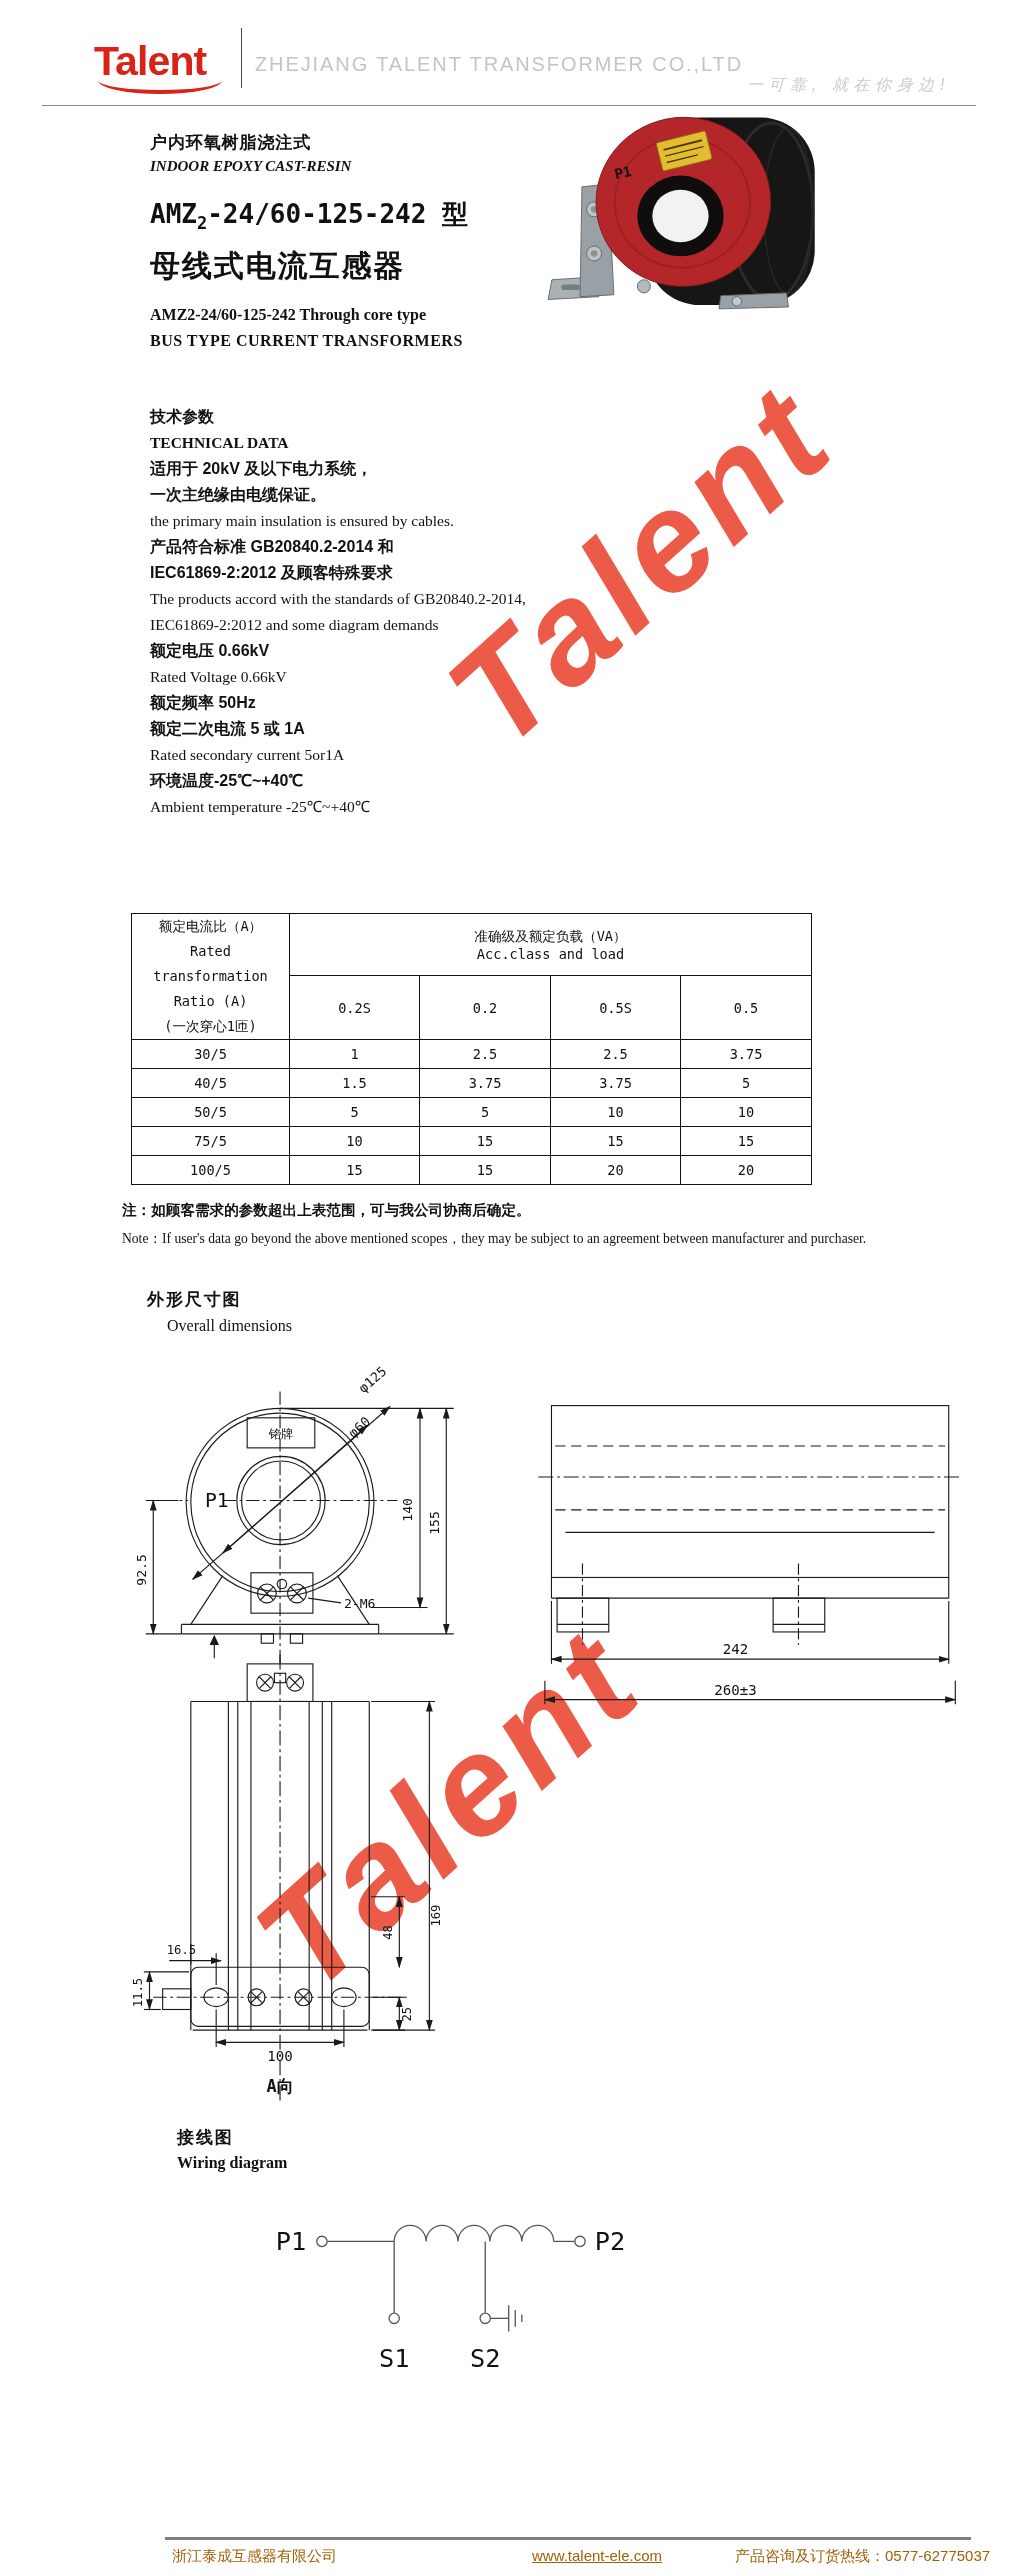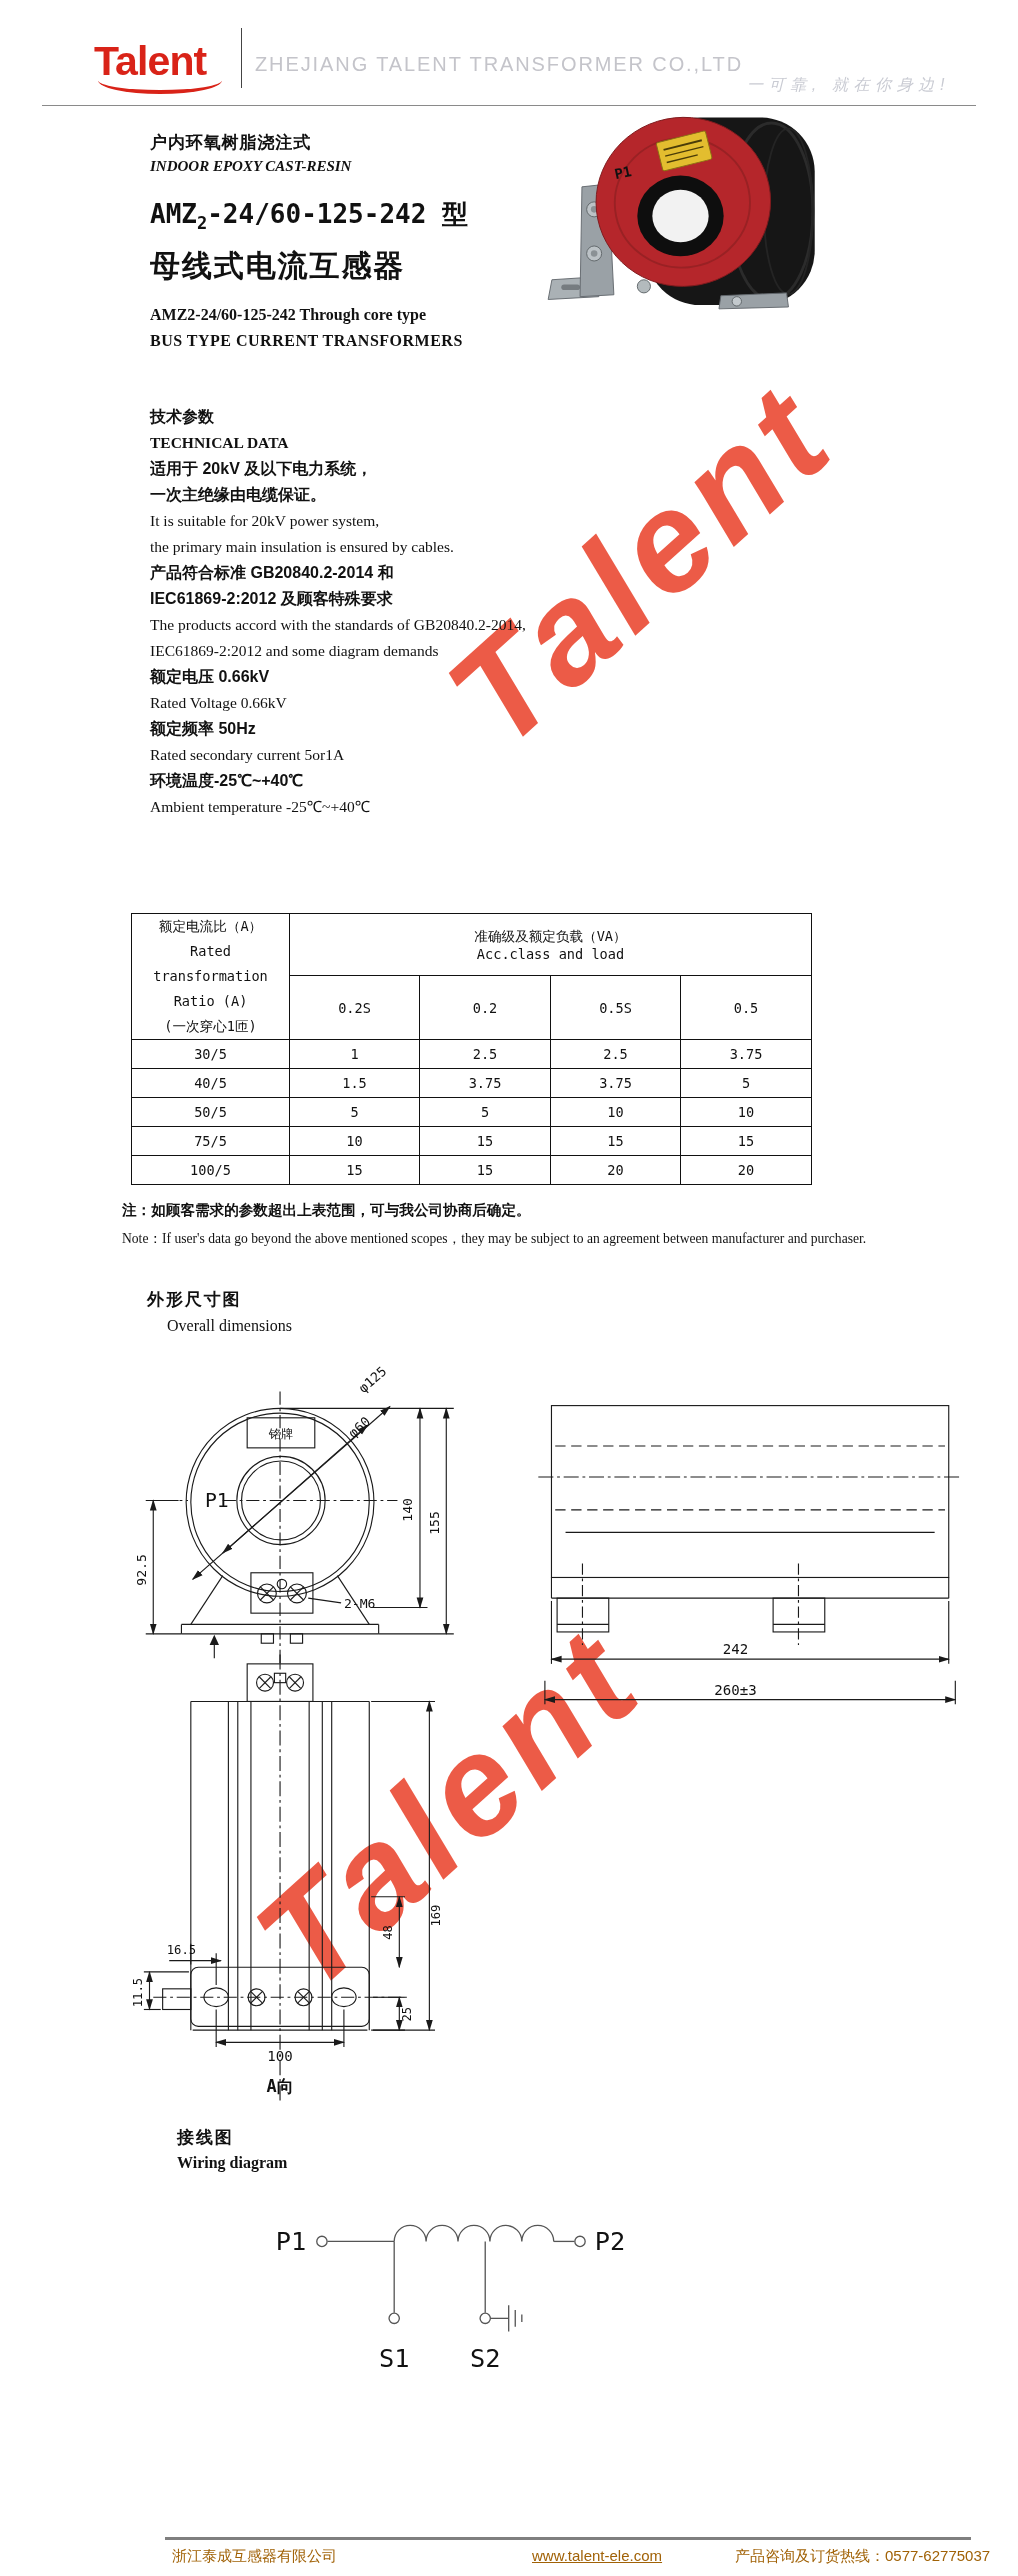--- a/index.html
+++ b/index.html
@@ -130,29 +130,29 @@
         <ellipse cx="155" cy="115" rx="30" ry="28" fill="#f2f2f2"></ellipse>
       </g>
       <text x="86" y="76" font-size="15" font-weight="bold" fill="#f0e9e6" transform="rotate(-12 86 76)">P1</text>
     </svg>
 
     <div class="abs tech">
       <div class="ln cn">技术参数</div>
       <div class="ln enb">TECHNICAL DATA</div>
       <div class="ln cn">适用于 20kV 及以下电力系统，</div>
       <div class="ln cn">一次主绝缘由电缆保证。</div>
-      <div class="ln en">It is suitable for 20kV power system,</div>
       <div class="ln en">the primary main insulation is ensured by cables.</div>
       <div class="ln cn">产品符合标准 GB20840.2-2014 和</div>
       <div class="ln cn">IEC61869-2:2012 及顾客特殊要求</div>
       <div class="ln en">The products accord with the standards of GB20840.2-2014,</div>
       <div class="ln en">IEC61869-2:2012 and some diagram demands</div>
       <div class="ln cn">额定电压 0.66kV</div>
       <div class="ln en">Rated Voltage 0.66kV</div>
       <div class="ln cn">额定频率 50Hz</div>
+      <div class="ln cn">额定二次电流 5 或 1A</div>
       <div class="ln en">Rated secondary current 5or1A</div>
       <div class="ln cn">环境温度-25℃~+40℃</div>
       <div class="ln en">Ambient temperature -25℃~+40℃</div>
     </div>
 
     <table class="abs spec-table">
       <colgroup>
           <col style="width:158px">
           <col style="width:130px">
           <col style="width:131px">

